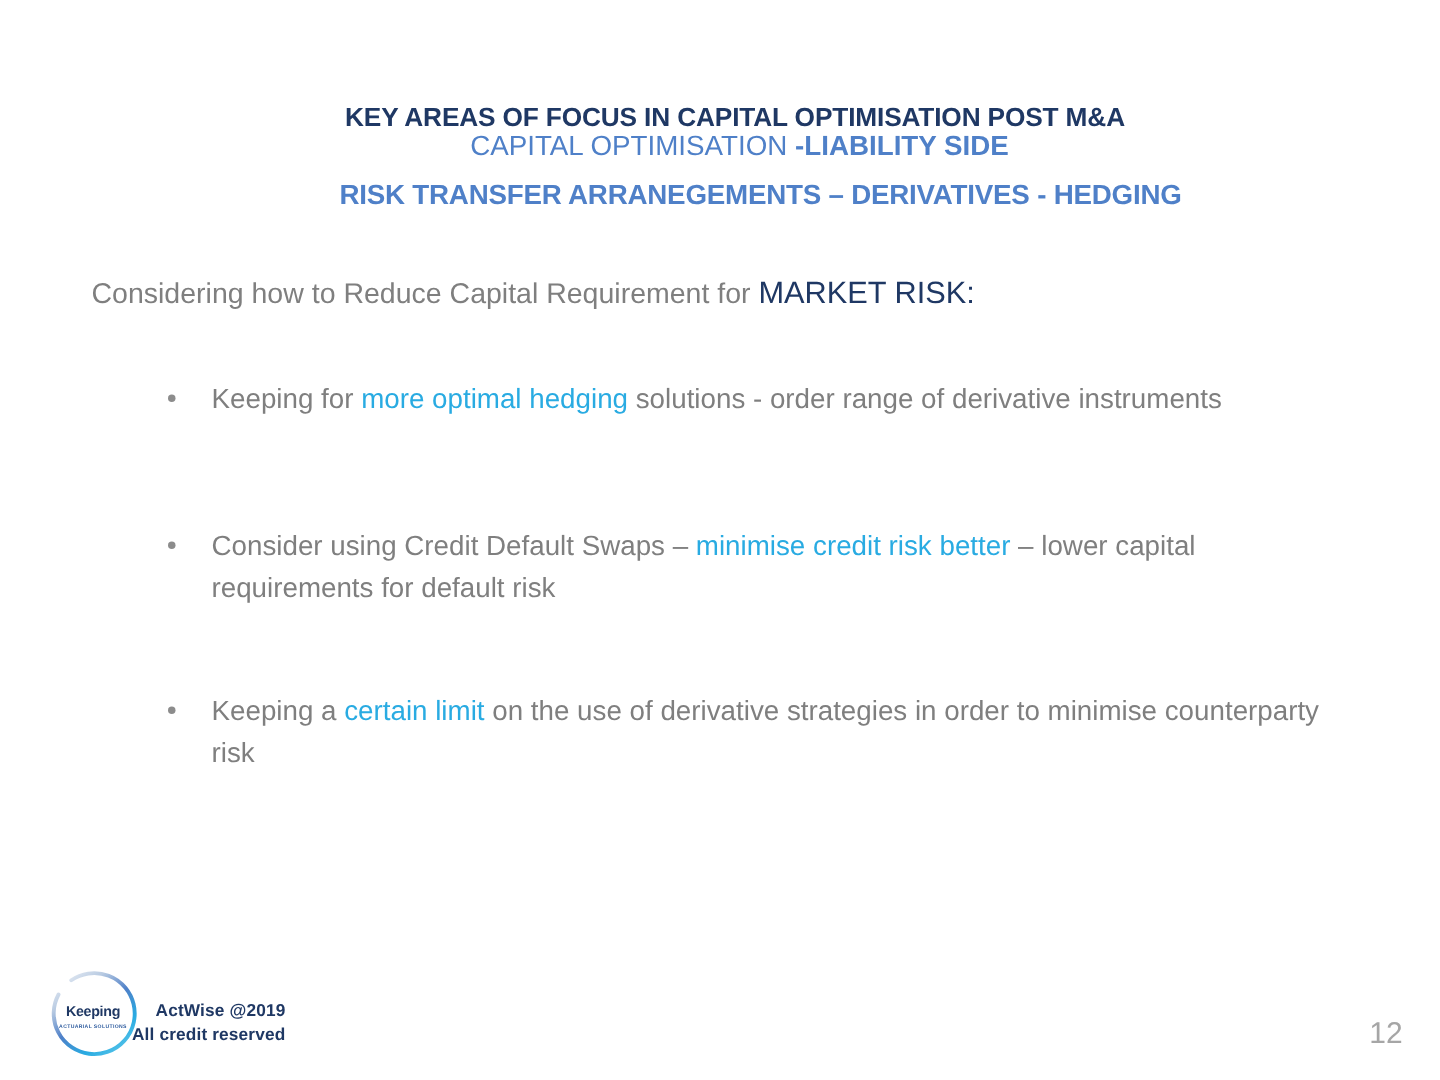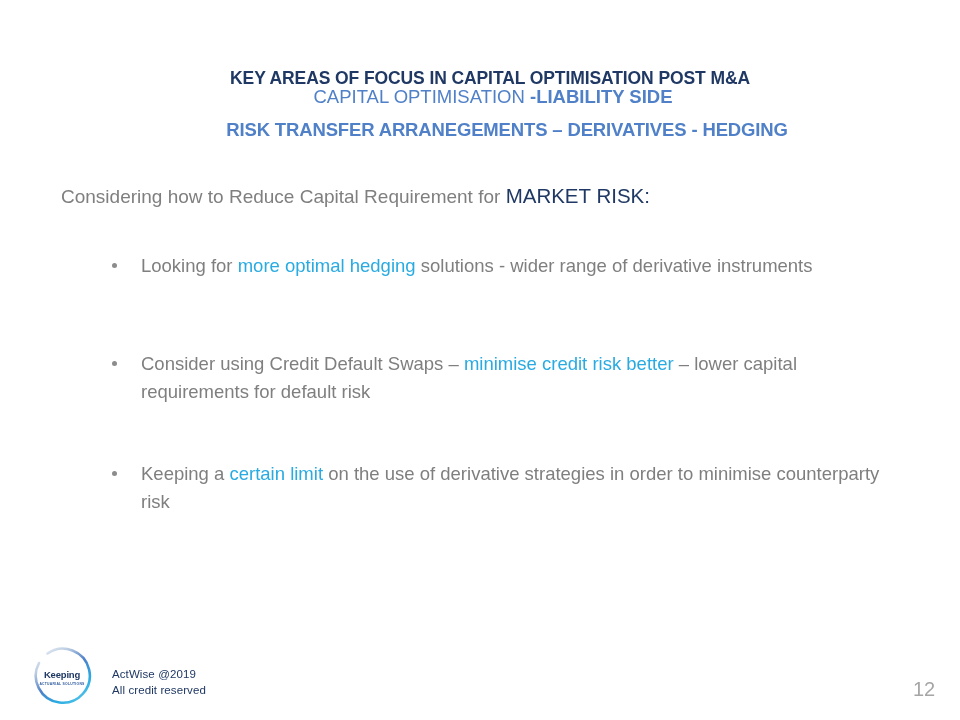--- a/index.html
+++ b/index.html
@@ -143,27 +143,28 @@
     color: #2d5b9e;
     letter-spacing: 0.25px;
     line-height: 6px;
     margin-top: 1px;
     white-space: nowrap;
   }
 
   
   .footer-text {
     position: absolute;
-    left: 112px;
+    left: 88px;
     top: 666px;
     font-size: 11.5px;
-    font-weight: normal;
+    font-weight: bold;
     color: #1f3864;
     line-height: 16px;
     letter-spacing: 0.1px;
+    text-align: right;
   }
 
   
   .page-number {
     position: absolute;
     left: 906px;
     top: 678px;
     width: 36px;
     text-align: center;
     font-size: 20px;
@@ -184,21 +185,21 @@
     <div class="subtitle-line-2">RISK TRANSFER ARRANEGEMENTS – DERIVATIVES - HEDGING</div>
   </div>
 
   <div class="lead-line">
     <span>Considering how to Reduce Capital Requirement for </span><span class="accent-navy">MARKET RISK:</span>
   </div>
 
   <div class="bullet-list">
 
     <div class="bullet-item">
-      <span class="dot"></span><span>Looking for </span><span class="hl">more optimal hedging</span><span> solutions - wider range of derivative instruments</span>
+      <span class="dot"></span><span>Keeping for </span><span class="hl">more optimal hedging</span><span> solutions - order range of derivative instruments</span>
     </div>
 
     <div class="bullet-spacer-lg"></div>
 
     <div class="bullet-item">
       <span class="dot"></span><span>Consider using Credit Default Swaps – </span><span class="hl">minimise credit risk better</span><span>  – lower capital requirements for default risk</span>
     </div>
 
     <div class="bullet-spacer-sm"></div>
 

